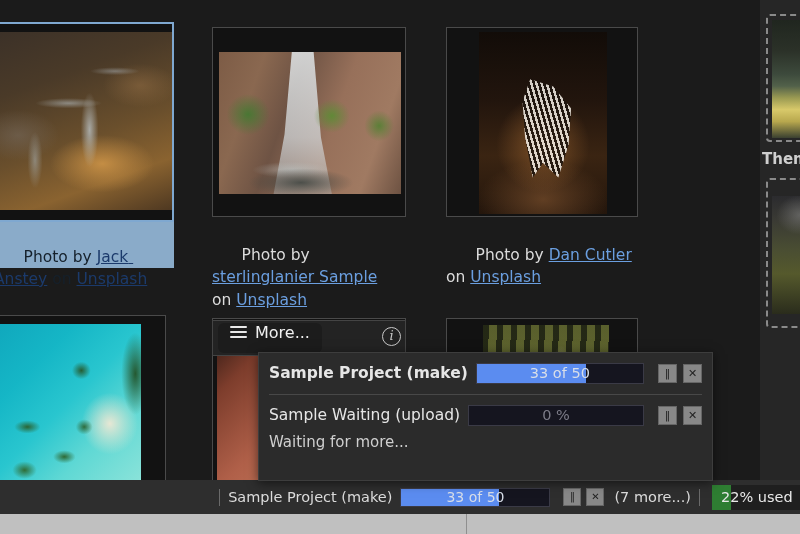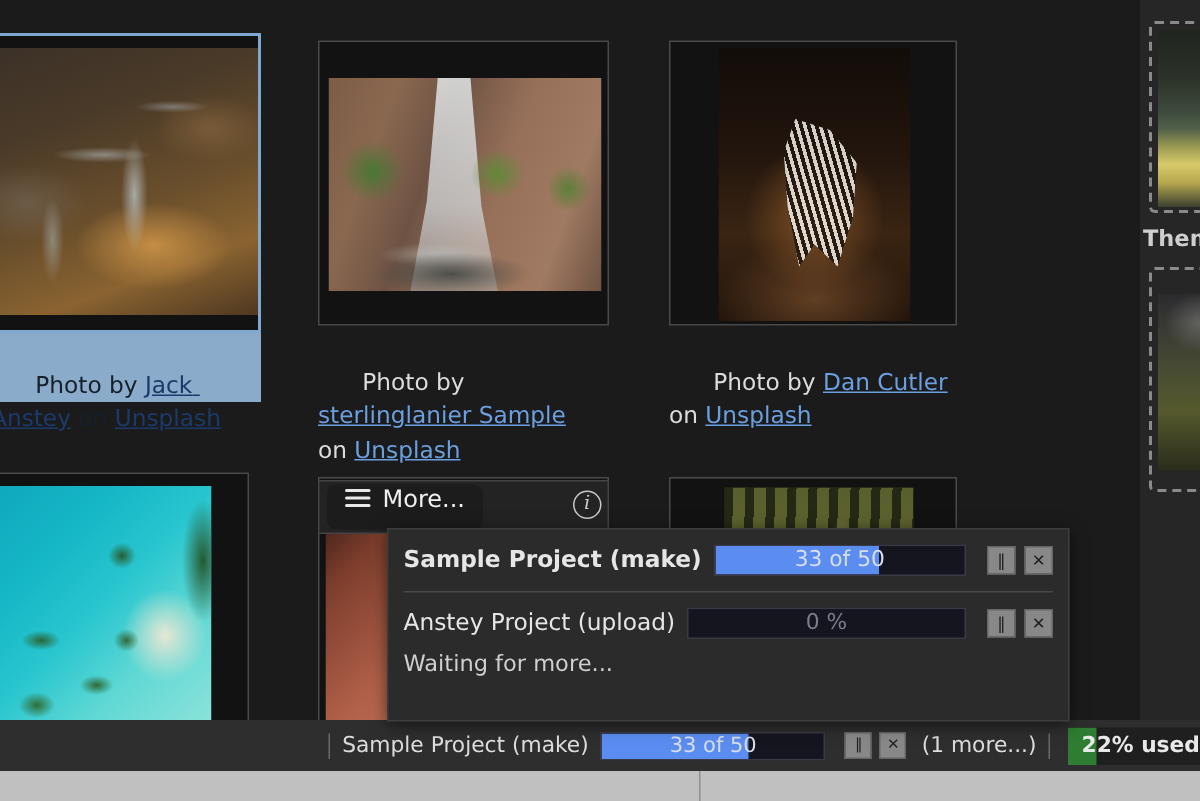--- a/index.html
+++ b/index.html
@@ -231,21 +231,21 @@
     font-size: 14px; color: #d8dee8;
   }
   .sb-btn {
     width: 18px; height: 18px; margin-left: 5px; flex: none;
     background: #888; border: 1px solid #666;
     color: #222; font-size: 10px; line-height: 16px; text-align: center;
   }
   .sb-more { color: #dcdcdc; font-size: 14.5px; margin-left: 10px; white-space: nowrap; }
   .sb-quota {
     position: relative; width: 88px; height: 25px; margin-left: 4px; margin-right: 0;
-    background: #1f1f1f; overflow: hidden; flex: none; font-weight: bold;
+    background: #1f1f1f; overflow: hidden; flex: none;
   }
   .sb-quota-fill { position: absolute; left: 0; top: 0; bottom: 0; background: #2e7d32; }
   .sb-quota-text {
     position: absolute; inset: 0; display: flex; align-items: center; padding-left: 9px;
     font-size: 14.5px; color: #e8e8e8; white-space: nowrap;
   }
 
   .bottomstrip {
     position: absolute; left: 0; bottom: 0; width: 800px; height: 20px;
     background: #c0c0c0;
@@ -358,21 +358,21 @@
         </div>
         <div class="pbtn">‖</div>
         <div class="pbtn">✕</div>
       </div>
     </div>
 
     <div class="divider"></div>
 
     <div class="prow">
       <div class="prow-top">
-        <span class="ptitle">Anstey Project (upload)</span>
+        <span class="ptitle">Sample Waiting (upload)</span>
         <div class="pbar">
           <div class="pbar-fill" id="dlg-fill-1" style="width: 0%;"></div>
           <div class="pbar-text" style="color:#7c7c88;">0 %</div>
         </div>
         <div class="pbtn">‖</div>
         <div class="pbtn">✕</div>
       </div>
       <div class="psub">
         <span>Waiting for more...</span>
         <span></span>
@@ -383,21 +383,21 @@
 
   <div class="statusbar">
     <div class="sb-sep"></div>
     <span class="sb-label">Sample Project (make)</span>
     <div class="sb-bar">
       <div class="sb-bar-fill" id="sb-fill" style="width: 66%;"></div>
       <div class="sb-bar-text">33 of 50</div>
     </div>
     <div class="sb-btn">‖</div>
     <div class="sb-btn">✕</div>
-    <span class="sb-more">(1 more...)</span>
+    <span class="sb-more">(7 more...)</span>
     <div class="sb-sep"></div>
     <div class="sb-quota">
       <div class="sb-quota-fill" id="quota-fill" style="width: 22%;"></div>
       <div class="sb-quota-text">22% used</div>
     </div>
   </div>
 
   <div class="bottomstrip">
     <div class="bs-div" style="left:466px;"></div>
   </div>

